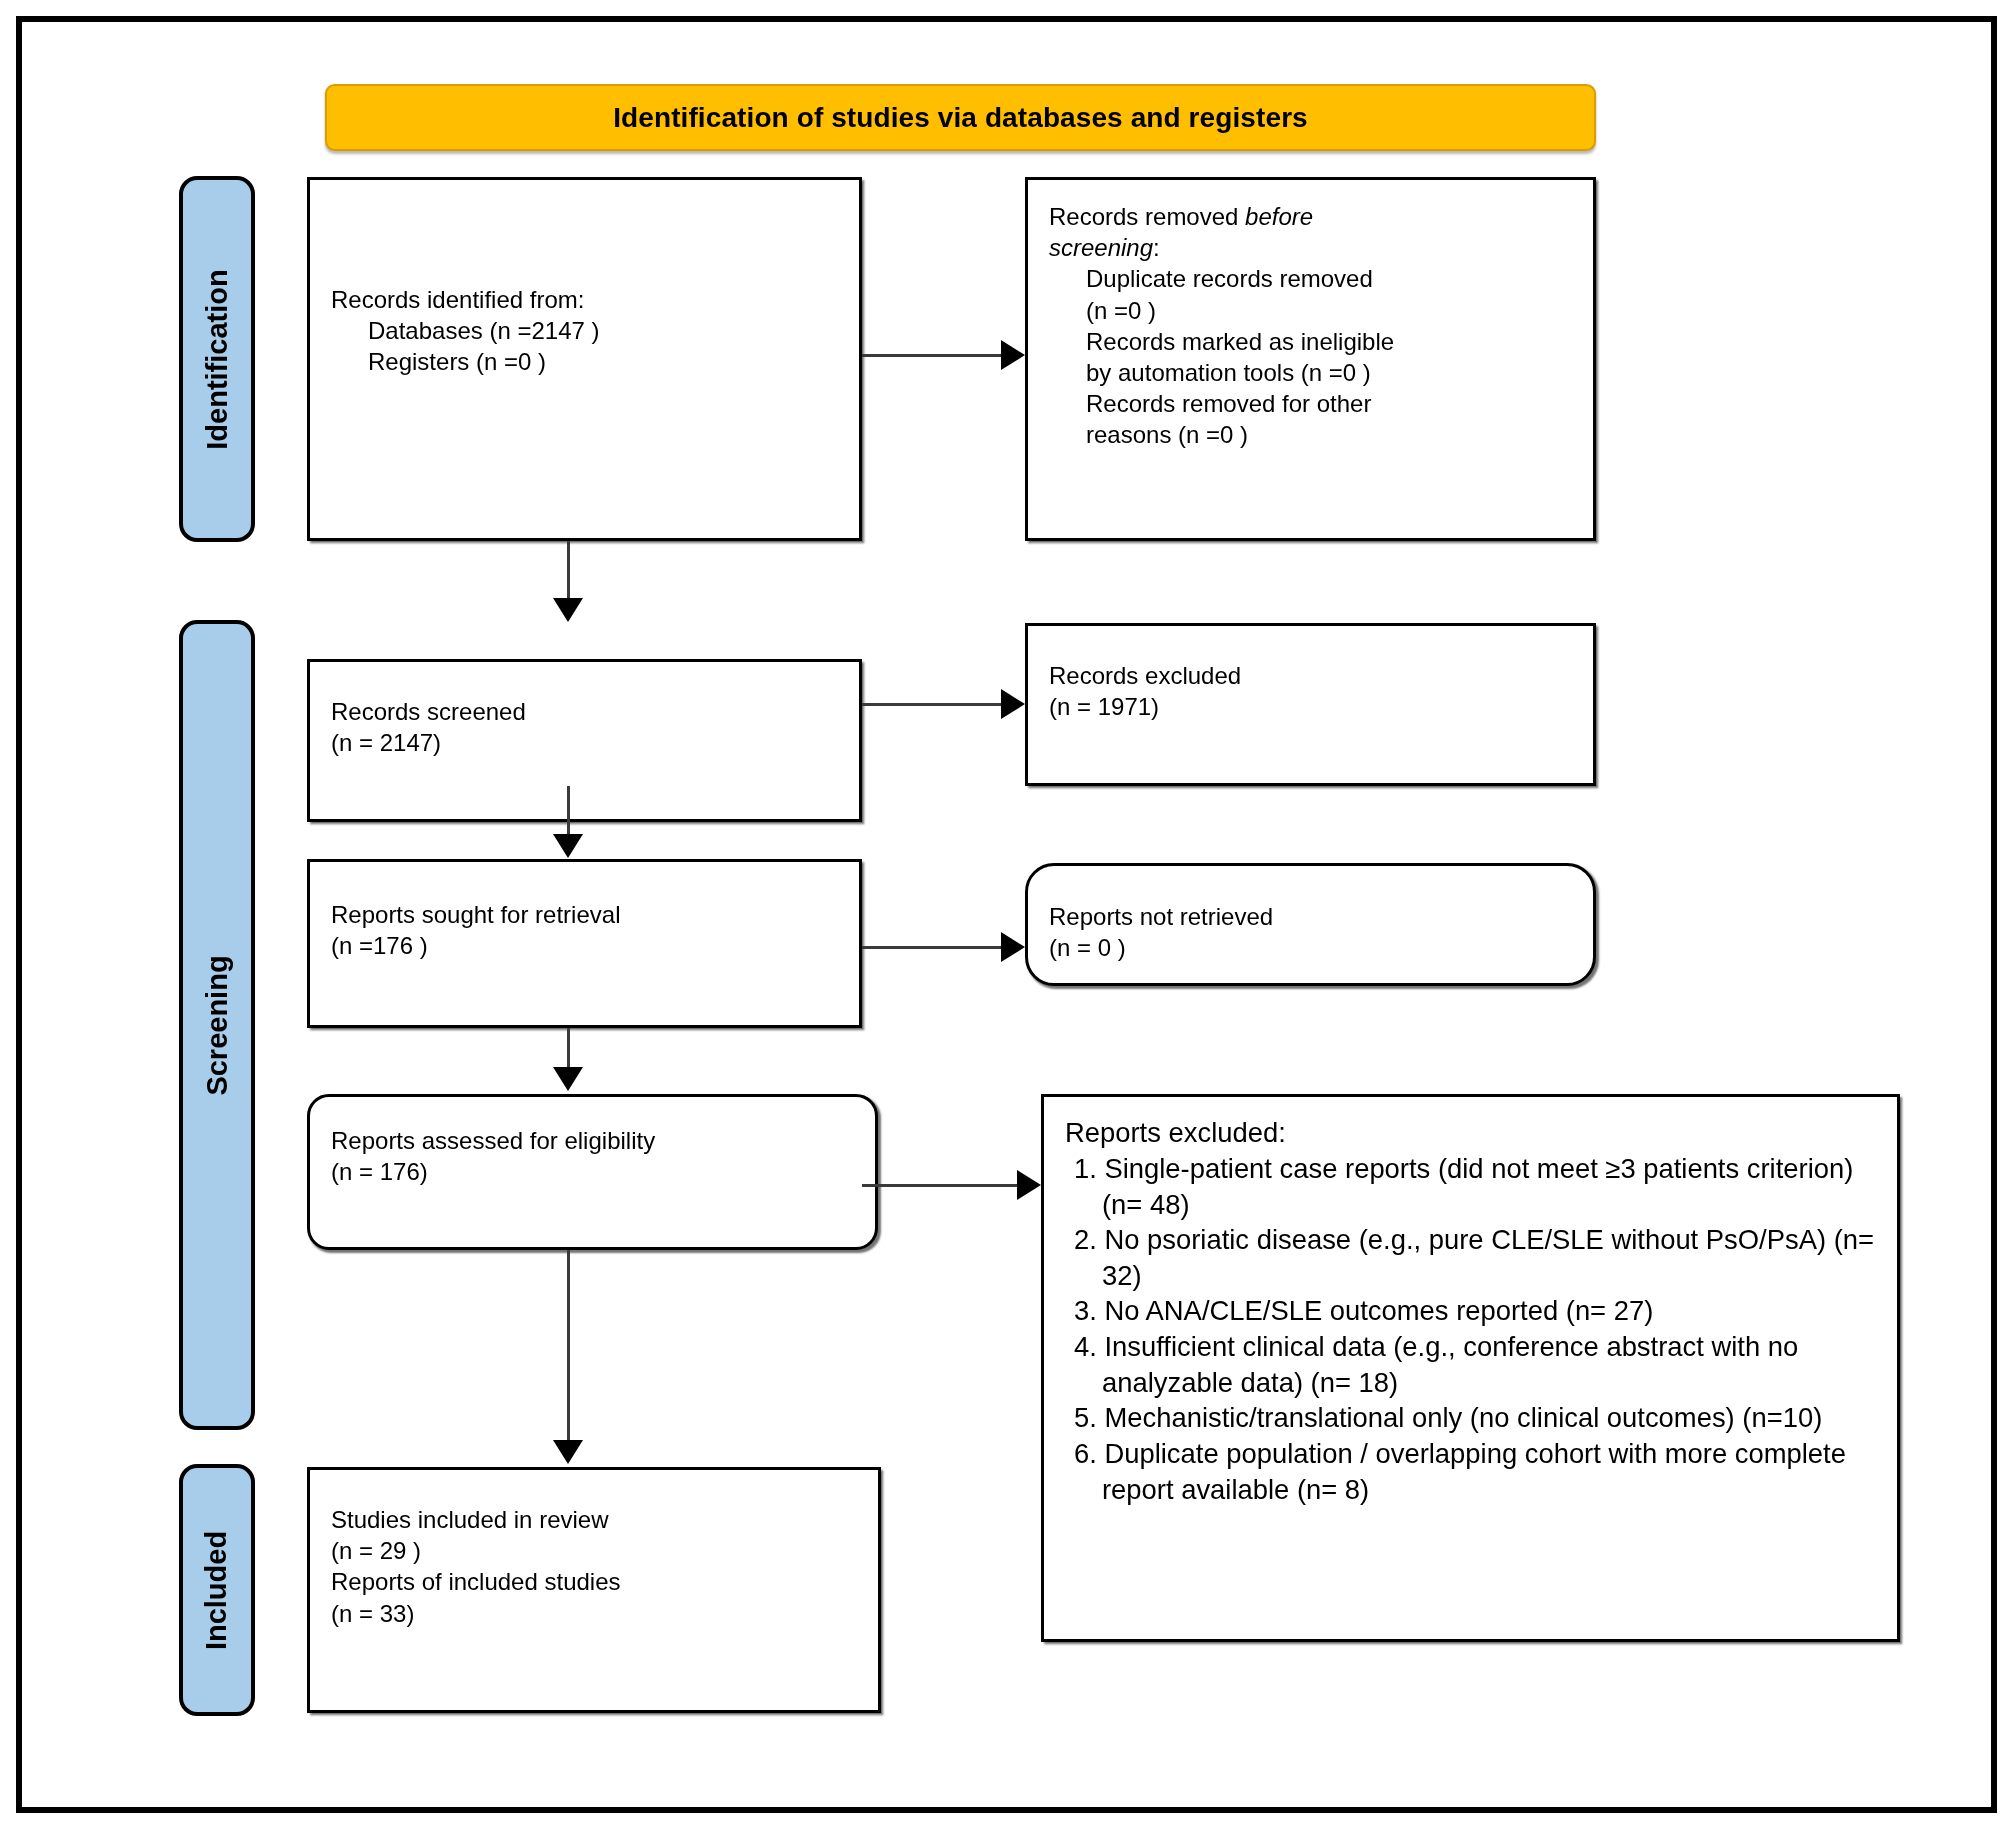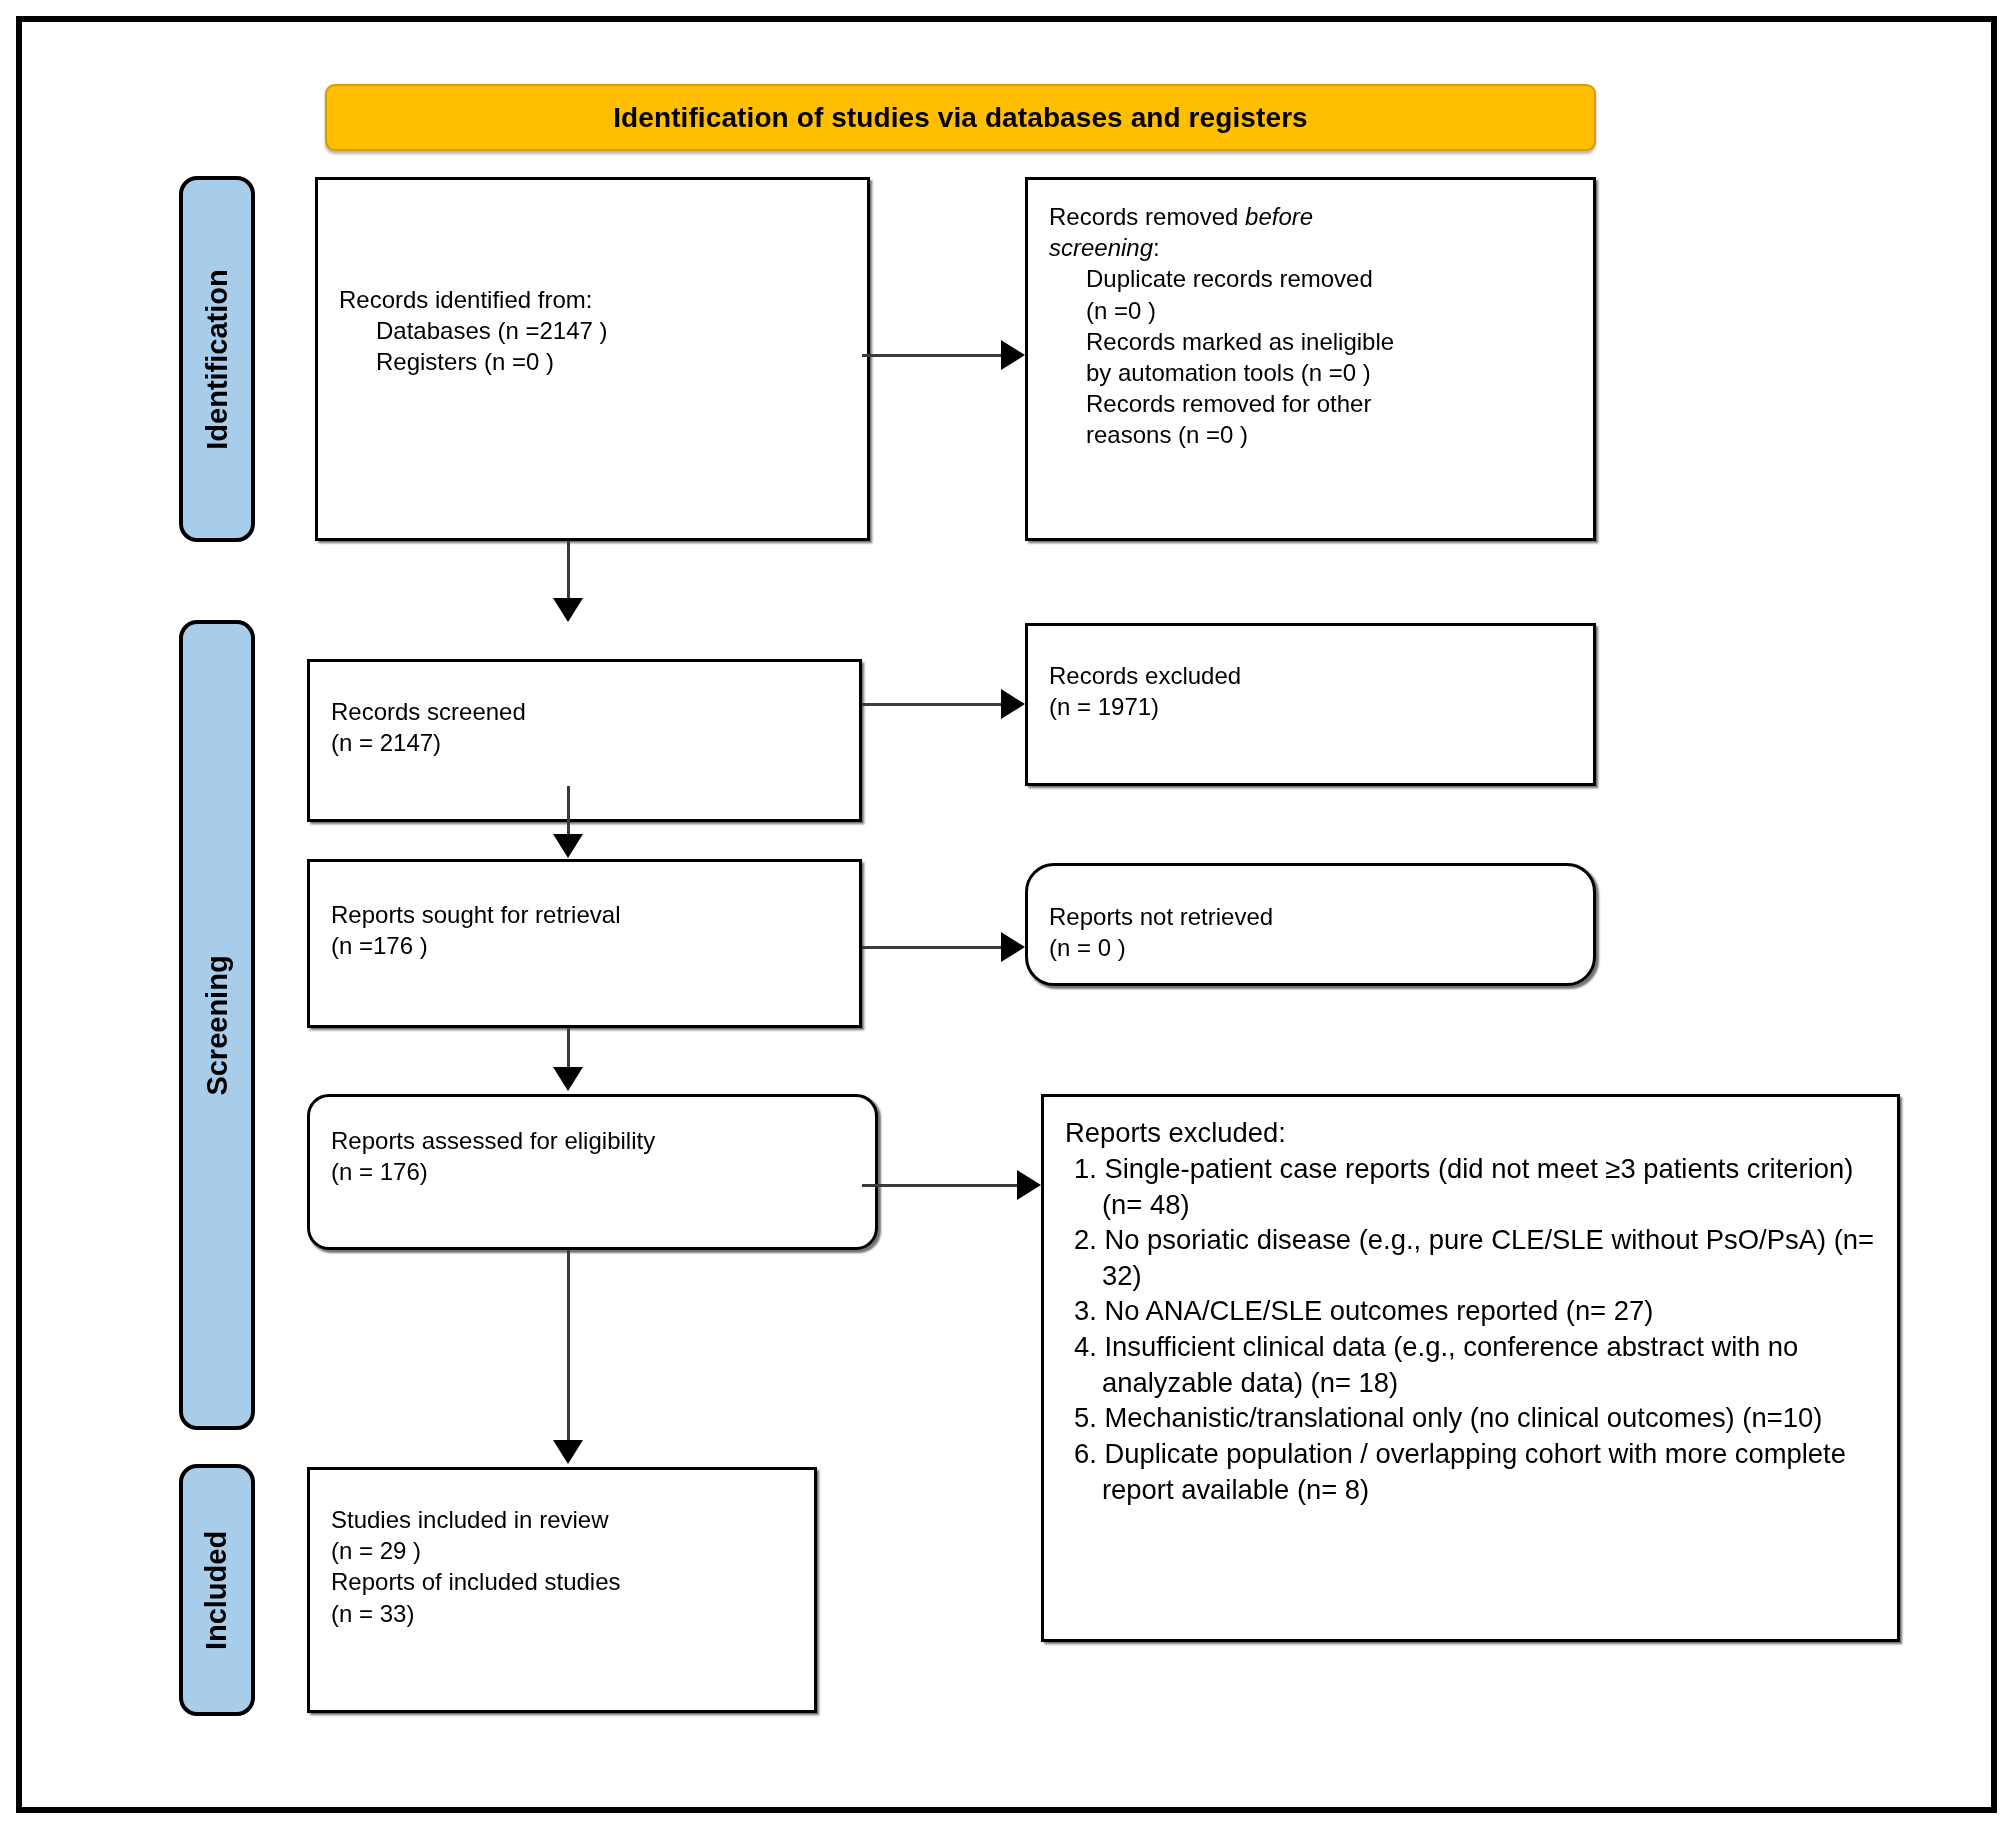--- a/index.html
+++ b/index.html
@@ -94,21 +94,21 @@
     padding-left: 37px;
     text-indent: 0;
   }
   .flow-box .box-text .hang {
     display: block;
     padding-left: 37px;
     text-indent: -28px;
   }
   .flow-box .box-text .italic { font-style: italic; }
 
-  #box-identified     { left: 307px;  top: 177px;  width: 555px;  height: 364px; margin-left: 8px; }
+  #box-identified     { left: 307px;  top: 177px;  width: 555px;  height: 364px; }
   #box-identified .box-text  { top: 104px; }
 
   #box-removed        { left: 1025px; top: 177px;  width: 571px;  height: 364px; }
   #box-removed .box-text     { top: 21px; }
 
   #box-screened       { left: 307px;  top: 623px;  width: 555px;  height: 163px; margin-top: 36px; }
   #box-screened .box-text    { top: 34px; }
 
   #box-excluded       { left: 1025px; top: 623px;  width: 571px;  height: 163px; padding-left: 36px; }
   #box-excluded .box-text    { top: 34px; }
@@ -118,21 +118,21 @@
 
   #box-not-retrieved  { left: 1025px; top: 863px; width: 571px;  height: 123px; border-radius: 29px; }
   #box-not-retrieved .box-text { top: 35px; }
 
   #box-assessed       { left: 307px;  top: 1094px; width: 571px;  height: 156px; border-radius: 22px; }
   #box-assessed .box-text    { top: 28px; }
 
   #box-reports-excluded { left: 1041px; top: 1094px; width: 859px; height: 548px; }
   #box-reports-excluded .box-text { top: 18.3px; font-size: 27.4px; line-height: 1.30; }
 
-  #box-included       { left: 307px;  top: 1467px; width: 510px;  height: 246px; }
+  #box-included       { left: 307px;  top: 1467px; width: 574px;  height: 246px; }
   #box-included .box-text    { top: 34px; }
 
   
   .conn-line {
     position: absolute;
     background: #3a3a3a;
   }
   .conn-h { height: 2.8px; }
   .conn-v { width: 2.8px; }
   .arrow-right {

